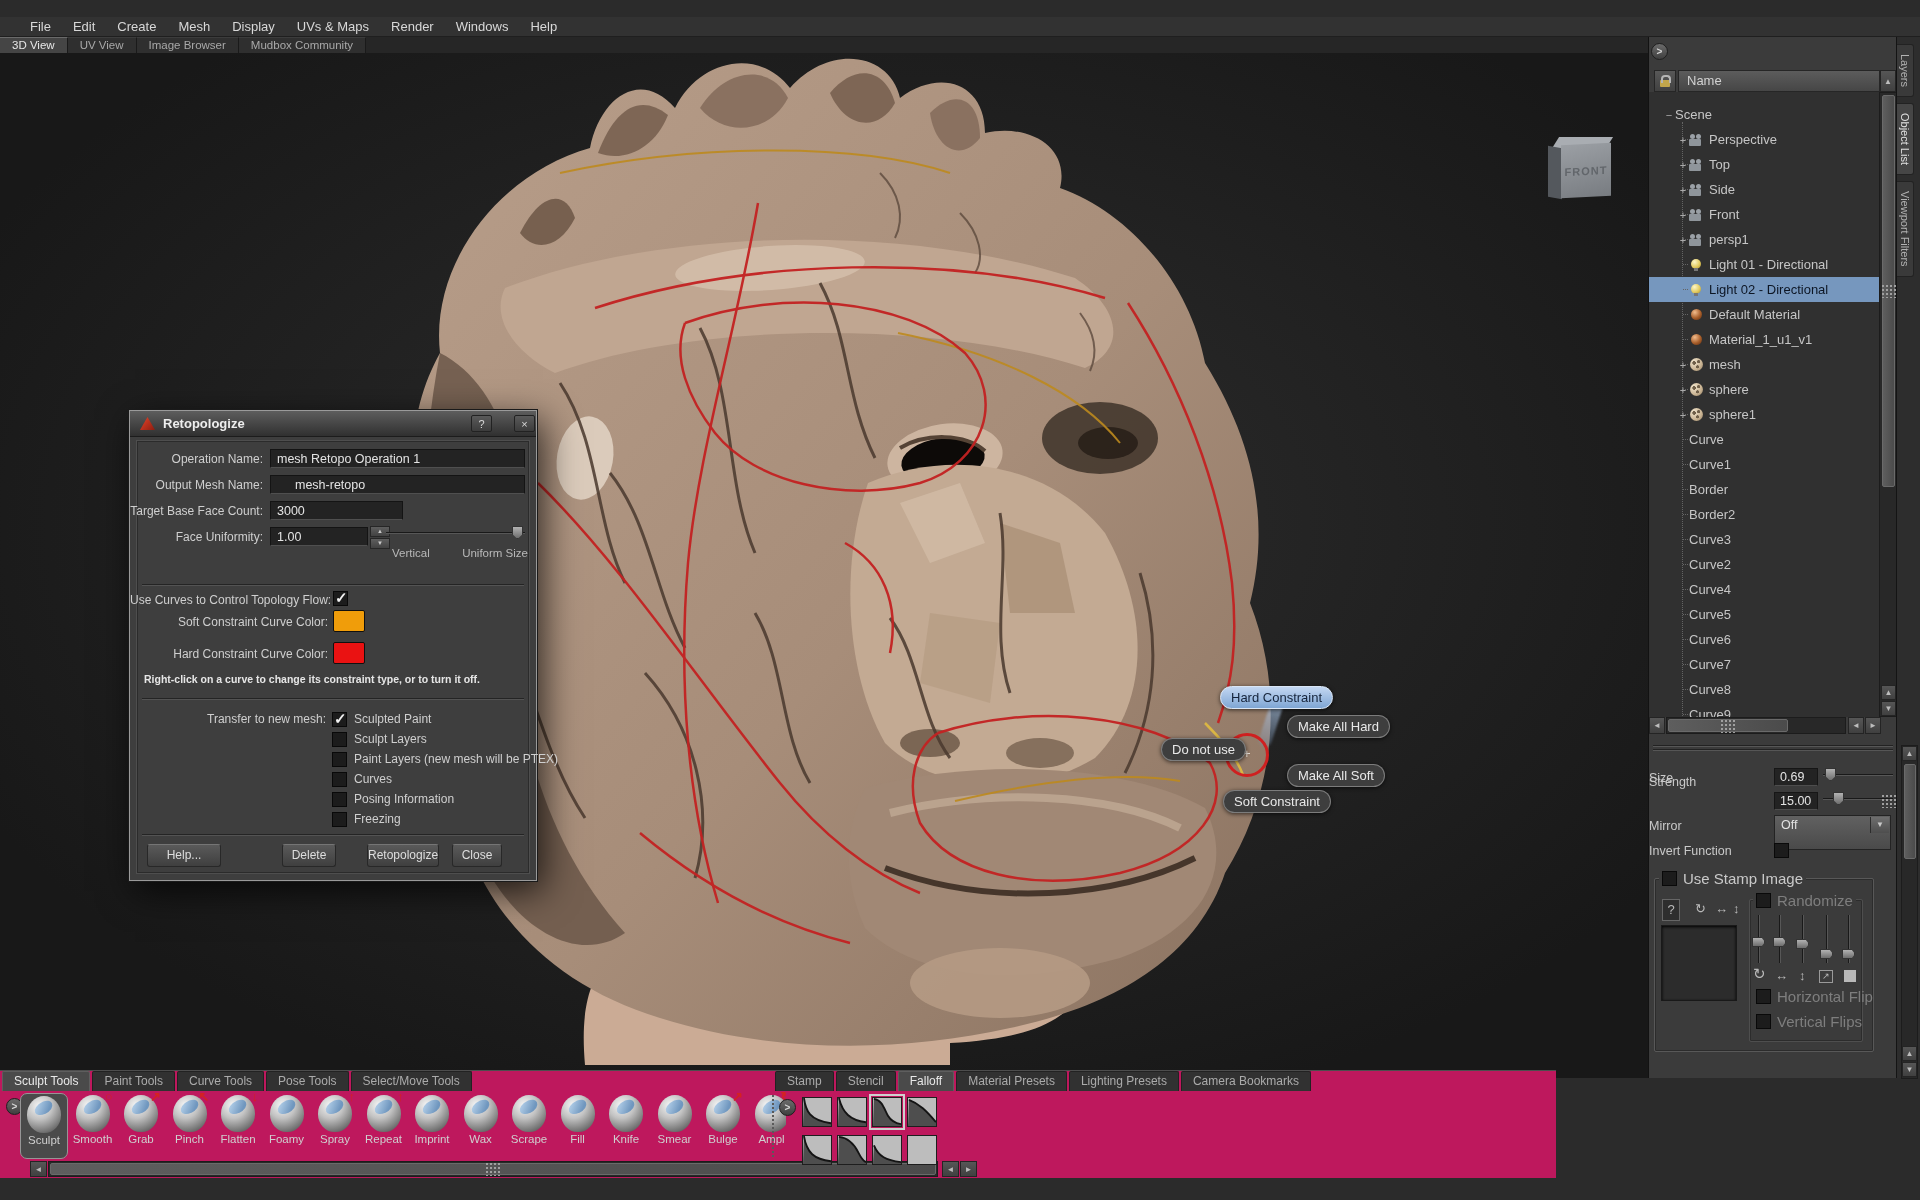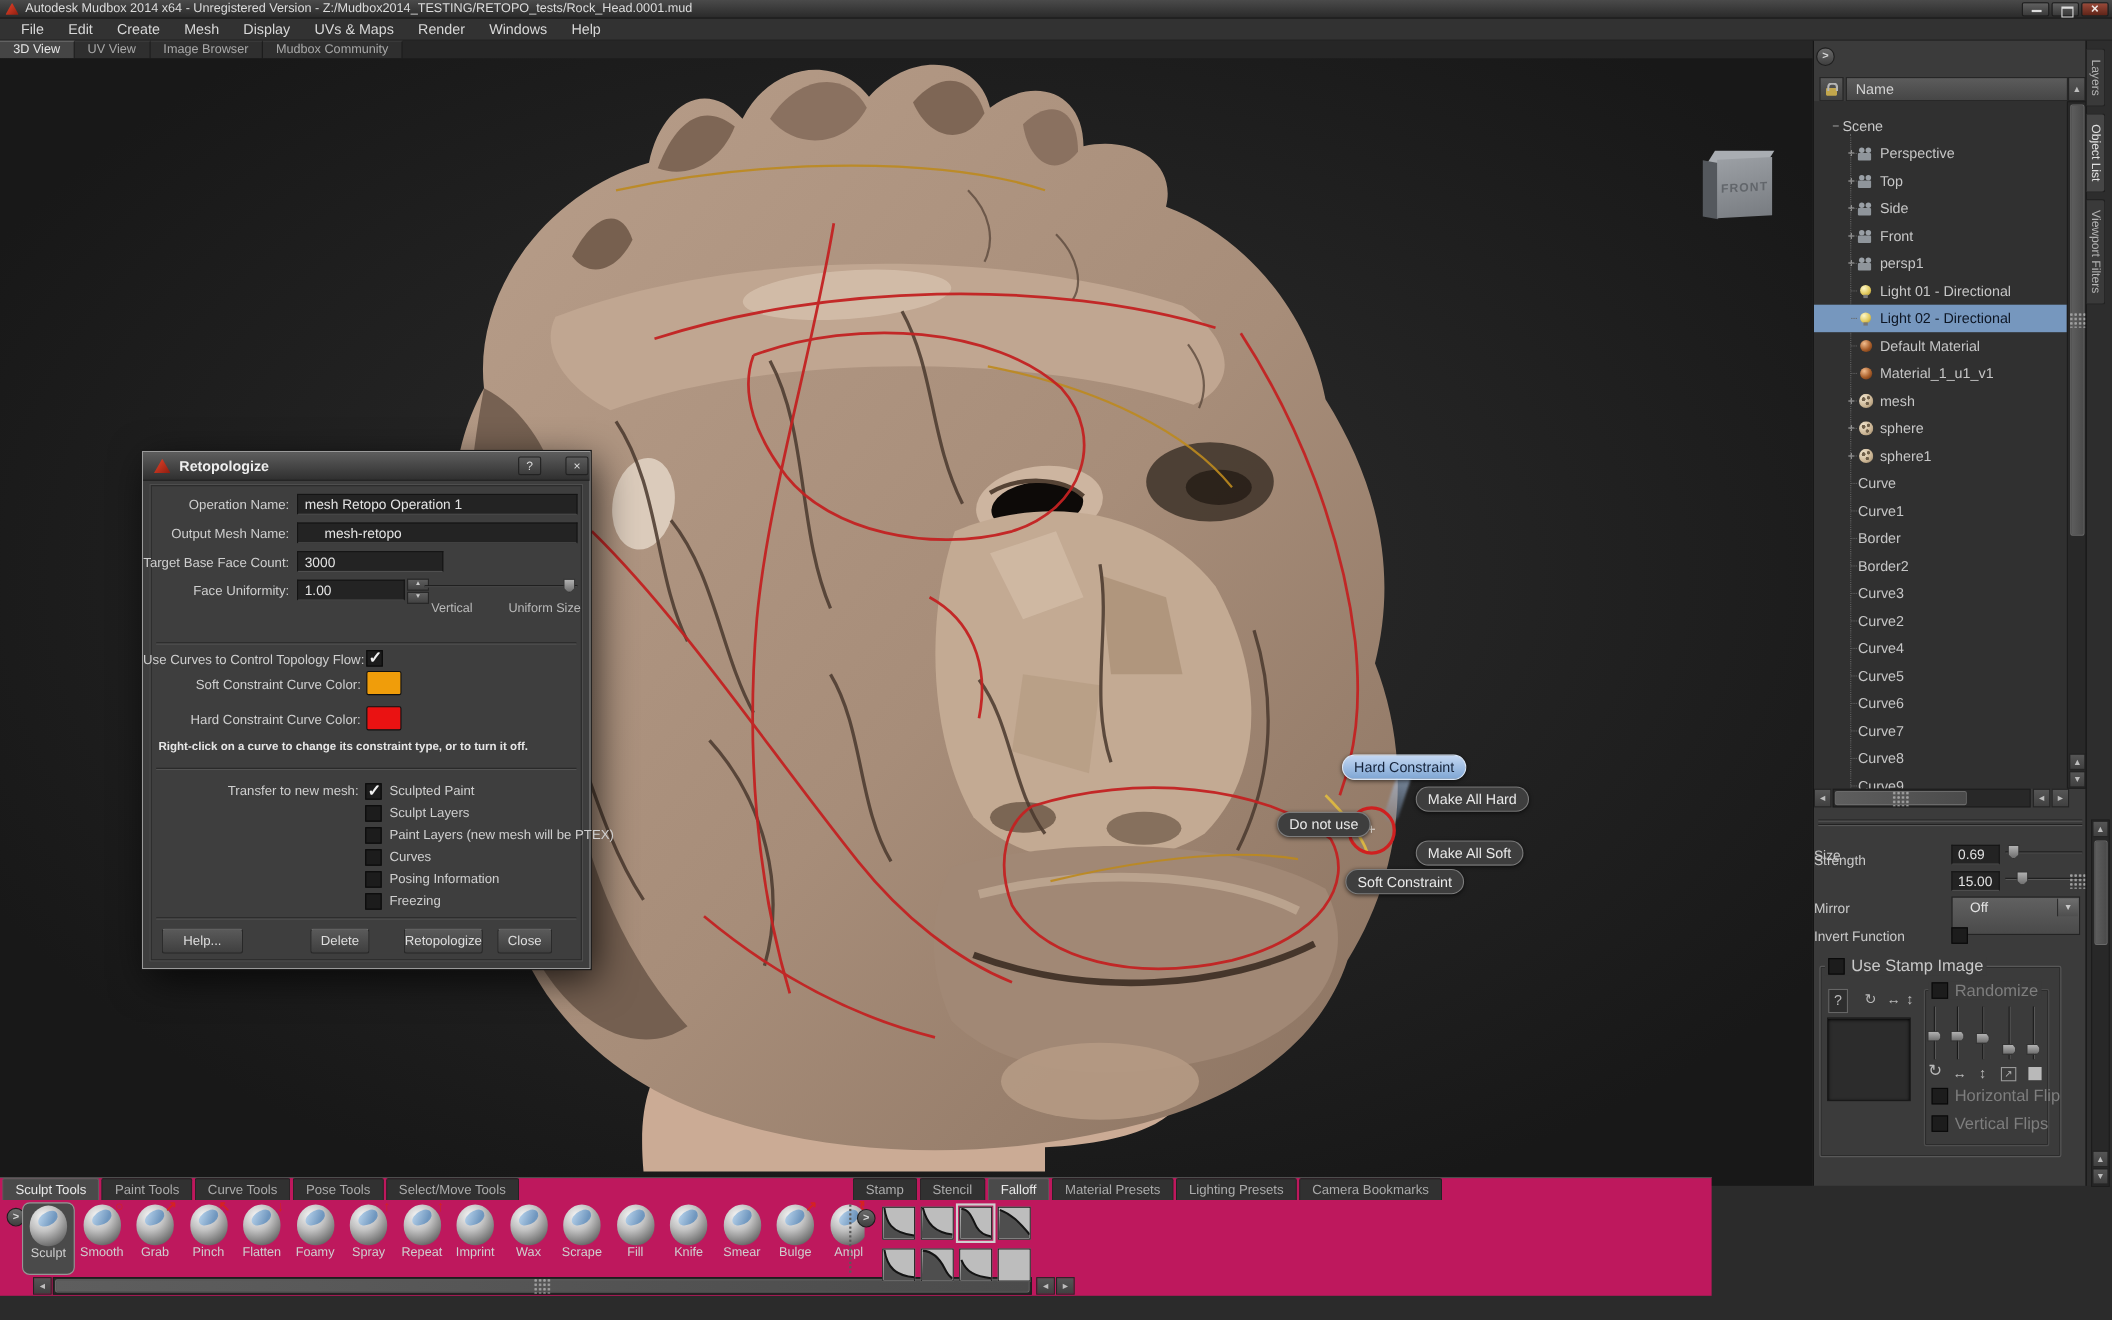--- a/index.html
+++ b/index.html
@@ -17,21 +17,21 @@
 .winbtns{position:absolute;right:3px;top:2px;display:flex;gap:2px}
 .wbtn{width:25px;height:13px;background:linear-gradient(#606060,#3a3a3a);border:1px solid #1d1d1d;
   position:relative;border-radius:2px}
 .wbtn[data-name="close-icon"]{background:linear-gradient(#9a4a3a,#5f2418)}
 .wbtn.min::after{content:"";position:absolute;left:8px;bottom:3px;width:9px;height:2px;background:#ddd}
 .wbtn.max::after{content:"";position:absolute;left:8px;top:3px;width:9px;height:7px;border:1px solid #ddd;border-top-width:2px}
 .wbtn.cls::after{content:"×";position:absolute;left:0;right:0;top:-2px;text-align:center;color:#f0e8e6;font-size:12px;font-weight:bold}
 
 
 .menubar{position:absolute;left:0;top:17px;width:1920px;height:20px;background:#323232;
-  border-bottom:1px solid #1f1f1f;display:flex;align-items:center;padding-left:8px}
+  border-bottom:1px solid #1f1f1f;display:flex;align-items:center;padding-left:19px}
 .mitem{padding:0 11px;font-size:13px;color:#d8d8d8;line-height:19px}
 
 
 .viewtabs{position:absolute;left:0;top:37px;width:1648px;height:16px;background:#262626;display:flex}
 .vtab{padding:0 12px;font-size:11.5px;line-height:15px;background:#2f2f2f;color:#a8a8a8;
   border-right:1px solid #1a1a1a;border-top:1px solid #3c3c3c}
 .vtab[data-active="true"]{background:#454545;color:#e6e6e6;border-top-color:#6a6a6a}
 
 
 .viewport{position:absolute;left:0;top:53px;width:1648px;height:1025px;background:#1c1c1c;overflow:hidden}
@@ -106,21 +106,21 @@
 .slider .tr{position:absolute;left:0;right:0;top:6px;height:2px;background:#191919;border-bottom:1px solid #575757}
 .slider .hd{position:absolute;top:0;width:11px;height:13px;background:linear-gradient(#b2b2b2,#6e6e6e);
   border:1px solid #333;clip-path:polygon(0 0,100% 0,100% 60%,50% 100%,0 60%)}
 .vslider{position:absolute;width:14px}
 .vslider .tr{position:absolute;top:0;bottom:0;left:6px;width:2px;background:#191919;border-right:1px solid #575757}
 .vslider .hd{position:absolute;left:0;width:13px;height:10px;background:linear-gradient(#b2b2b2,#6e6e6e);
   border:1px solid #333;clip-path:polygon(0 0,70% 0,100% 50%,70% 100%,0 100%)}
 .cb{width:15px;height:15px;background:#1c1c1c;border:1px solid #090909;position:relative;display:inline-block;flex:none}
 .cb[data-checked="true"]::after{content:"✓";position:absolute;left:1px;top:-3px;color:#f2f2f2;font-size:15px;font-weight:bold}
 .ddown{position:absolute;background:linear-gradient(#616161,#4a4a4a);border:1px solid #232323;color:#e2e2e2;
-  font-size:12.5px;padding:2px 16px;height:35px}
+  font-size:12.5px;padding:2px 6px;height:35px}
 .ddbtn{position:absolute;right:1px;top:1px;width:19px;height:16px;background:linear-gradient(#6e6e6e,#4e4e4e);
   border-left:1px solid #2c2c2c;color:#c9c9c9;font-size:8px;text-align:center;line-height:16px}
 .grpbox{position:absolute;border:1px solid #585858;border-radius:2px;box-shadow:inset 0 0 0 1px #2c2c2c}
 .grplegend{position:absolute;display:flex;align-items:center;gap:6px;background:#3b3b3b;padding:0 3px}
 .glab{font-size:15px;color:#c9c9c9}
 .glab.dis{color:#7e7e7e}
 .picon{color:#b9b9b9;font-size:13px;line-height:14px}
 .picon.boxed{border:1px solid #9a9a9a;font-size:9px;padding:0 2px;line-height:11px}
 .picon.solid{width:12px;height:12px;background:#b9b9b9;display:inline-block}
 
@@ -181,29 +181,20 @@
 .xlab{font-size:12px;color:#cfcfcf;white-space:nowrap}
 .btn{position:absolute;height:23px;background:linear-gradient(#5a5a5a,#3f3f3f);border:1px solid #282828;
   border-top-color:#757575;border-radius:3px;color:#dedede;font-size:12px;text-align:center;line-height:21px}
 .sliderlab{position:absolute;font-size:11.5px;color:#b9b9b9;white-space:nowrap}
 </style>
 </head>
 <body>
 
 <div id="root" data-name="mudbox-window">
 
-  <div class="titlebar" data-name="title-bar">
-    <div class="applogo" data-name="mudbox-logo-icon"></div>
-    <div class="titletext" data-name="window-title">Autodesk Mudbox 2014 x64 - Unregistered Version - Z:/Mudbox2014_TESTING/RETOPO_tests/Rock_Head.0001.mud</div>
-    <div class="winbtns">
-      <div class="wbtn min" data-name="minimize-icon"></div>
-      <div class="wbtn max" data-name="maximize-icon"></div>
-      <div class="wbtn cls" data-name="close-icon"></div>
-    </div>
-  </div>
 
   <div class="menubar" data-name="menu-bar">
 
   <span class="mitem" data-name="menu-item">File</span>
       <span class="mitem" data-name="menu-item">Edit</span>
       <span class="mitem" data-name="menu-item">Create</span>
       <span class="mitem" data-name="menu-item">Mesh</span>
       <span class="mitem" data-name="menu-item">Display</span>
       <span class="mitem" data-name="menu-item">UVs &amp; Maps</span>
       <span class="mitem" data-name="menu-item">Render</span>

